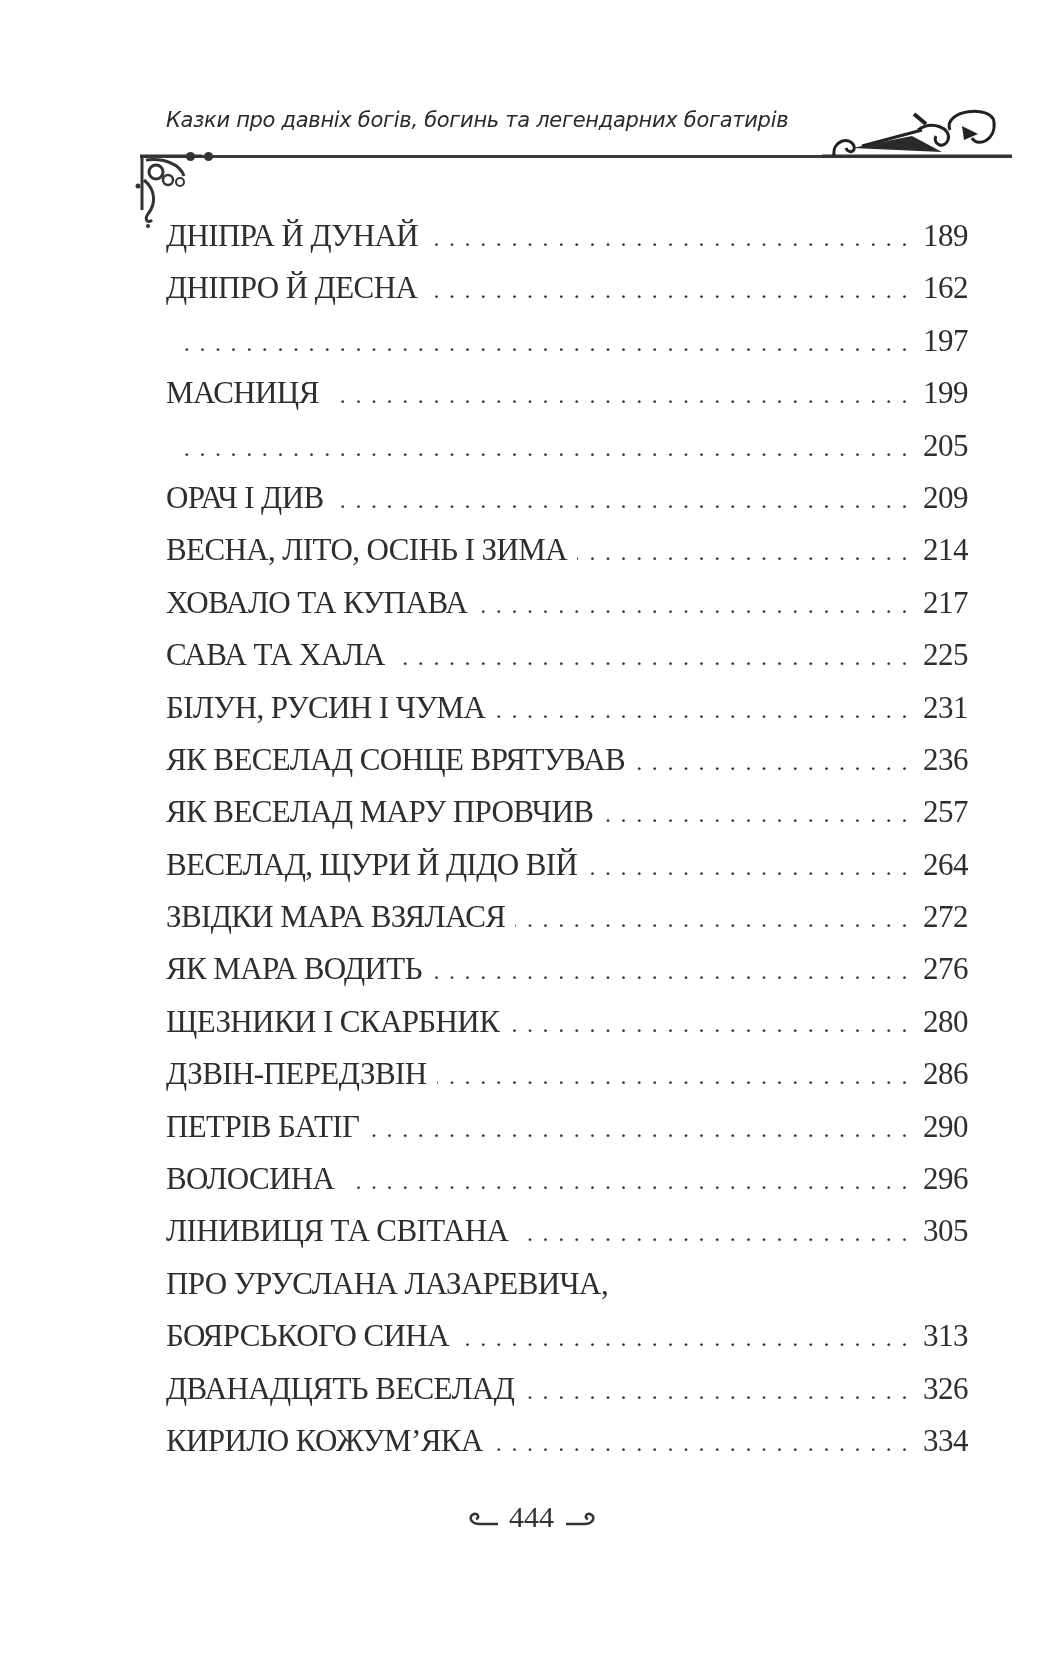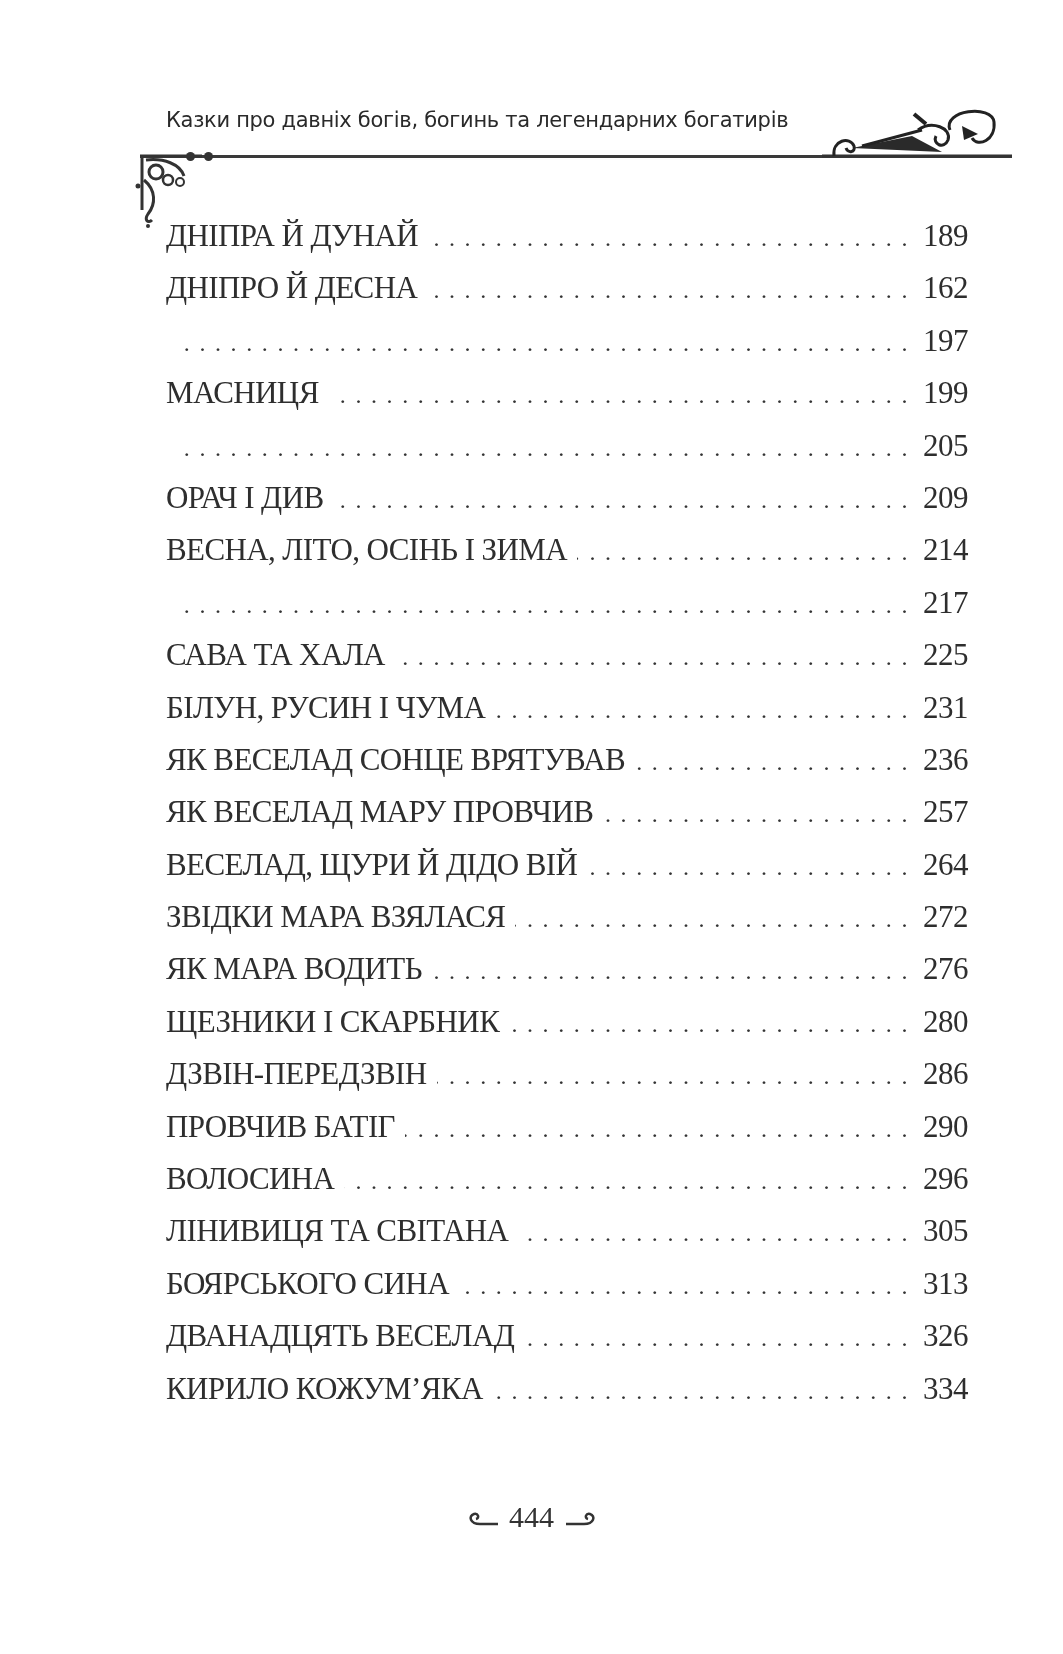--- a/index.html
+++ b/index.html
@@ -1,19 +1,19 @@
 <!DOCTYPE html>
 <html><head>
 <meta charset="utf-8">
 <style>
   html, body { margin:0; padding:0; background:#ffffff; }
   body { width:1063px; height:1654px; position:relative; overflow:hidden; color:#2b2b2b; }
   .running-head {
     position:absolute; left:166px; top:108px;
-    font-family:"DejaVu Sans", sans-serif; font-size:21px;
+    font-family:"DejaVu Sans", sans-serif; font-style:italic; font-size:21px;
     letter-spacing:-0.3px; color:#2a2a2a; white-space:nowrap;
   }
   .rule { position:absolute; left:140px; top:155px; width:872px; height:3px; background:#3a3a3a; }
   .rule-dot { position:absolute; top:152px; width:9px; height:9px; border-radius:50%; background:#333; }
   .corner-orn { position:absolute; left:134px; top:150px; width:70px; height:80px; }
   .right-orn { position:absolute; left:822px; top:100px; width:190px; height:60px; }
   .toc { position:absolute; left:166px; top:210px; width:802px;
          font-family:Liberation Serif, serif; font-size:31px; color:#2e2e2e; }
   .row { display:flex; align-items:baseline; height:52.4px; line-height:52.4px; white-space:nowrap; }
   .row .title { flex:0 0 auto; letter-spacing:-0.6px; transform-origin:left; }
@@ -85,20 +85,21 @@
       <span class="title">ОРАЧ І ДИВ</span>
       <span class="dots">..........................................................................</span>
       <span class="page">209</span>
     </div>
   <div class="row">
       <span class="title">ВЕСНА, ЛІТО, ОСІНЬ І ЗИМА</span>
       <span class="dots">..........................................................................</span>
       <span class="page">214</span>
     </div>
   <div class="row">
+      <span class="title">ХОВАЛО ТА КУПАВА</span>
       <span class="dots">..........................................................................</span>
       <span class="page">217</span>
     </div>
   <div class="row">
       <span class="title">САВА ТА ХАЛА</span>
       <span class="dots">..........................................................................</span>
       <span class="page">225</span>
     </div>
   <div class="row">
       <span class="title">БІЛУН, РУСИН І ЧУМА</span>
@@ -134,33 +135,38 @@
       <span class="title">ЩЕЗНИКИ І СКАРБНИК</span>
       <span class="dots">..........................................................................</span>
       <span class="page">280</span>
     </div>
   <div class="row">
       <span class="title">ДЗВІН-ПЕРЕДЗВІН</span>
       <span class="dots">..........................................................................</span>
       <span class="page">286</span>
     </div>
   <div class="row">
-      <span class="title">ПРОВЧИВ БАТІГ</span>
+      <span class="title">ПЕТРІВ БАТІГ</span>
       <span class="dots">..........................................................................</span>
       <span class="page">290</span>
     </div>
   <div class="row">
       <span class="title">ВОЛОСИНА</span>
       <span class="dots">..........................................................................</span>
       <span class="page">296</span>
     </div>
   <div class="row">
       <span class="title">ЛІНИВИЦЯ ТА СВІТАНА</span>
       <span class="dots">..........................................................................</span>
       <span class="page">305</span>
+    </div>
+  <div class="row no-leader">
+      <span class="title">ПРО УРУСЛАНА ЛАЗАРЕВИЧА,</span>
+      <span class="dots"></span>
+      <span class="page"></span>
     </div>
   <div class="row">
       <span class="title">БОЯРСЬКОГО СИНА</span>
       <span class="dots">..........................................................................</span>
       <span class="page">313</span>
     </div>
   <div class="row">
       <span class="title">ДВАНАДЦЯТЬ ВЕСЕЛАД</span>
       <span class="dots">..........................................................................</span>
       <span class="page">326</span>

